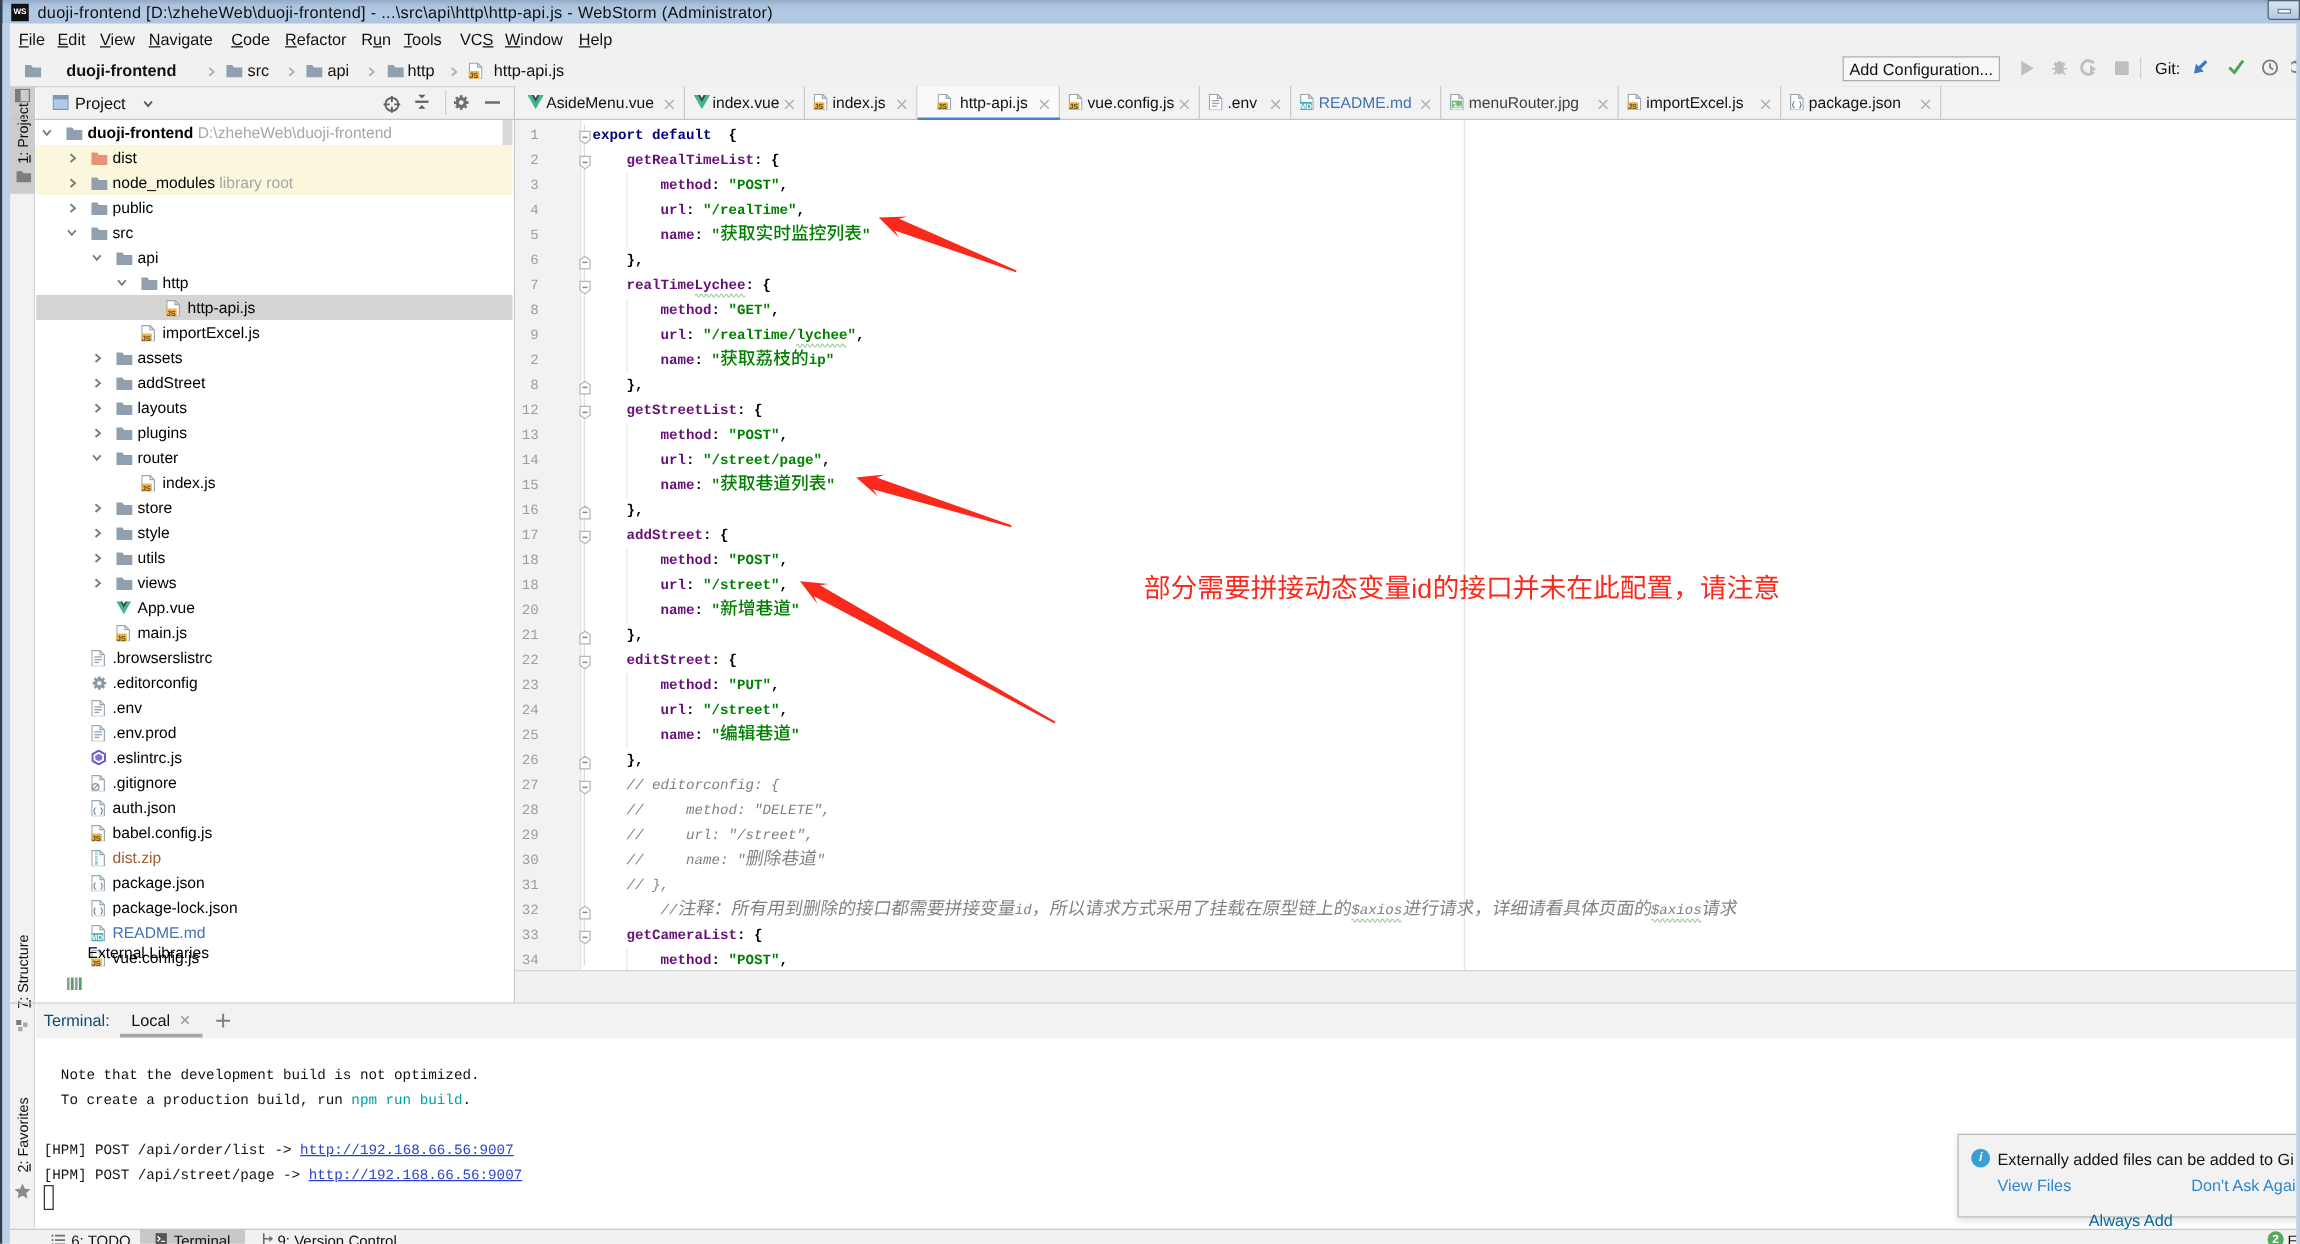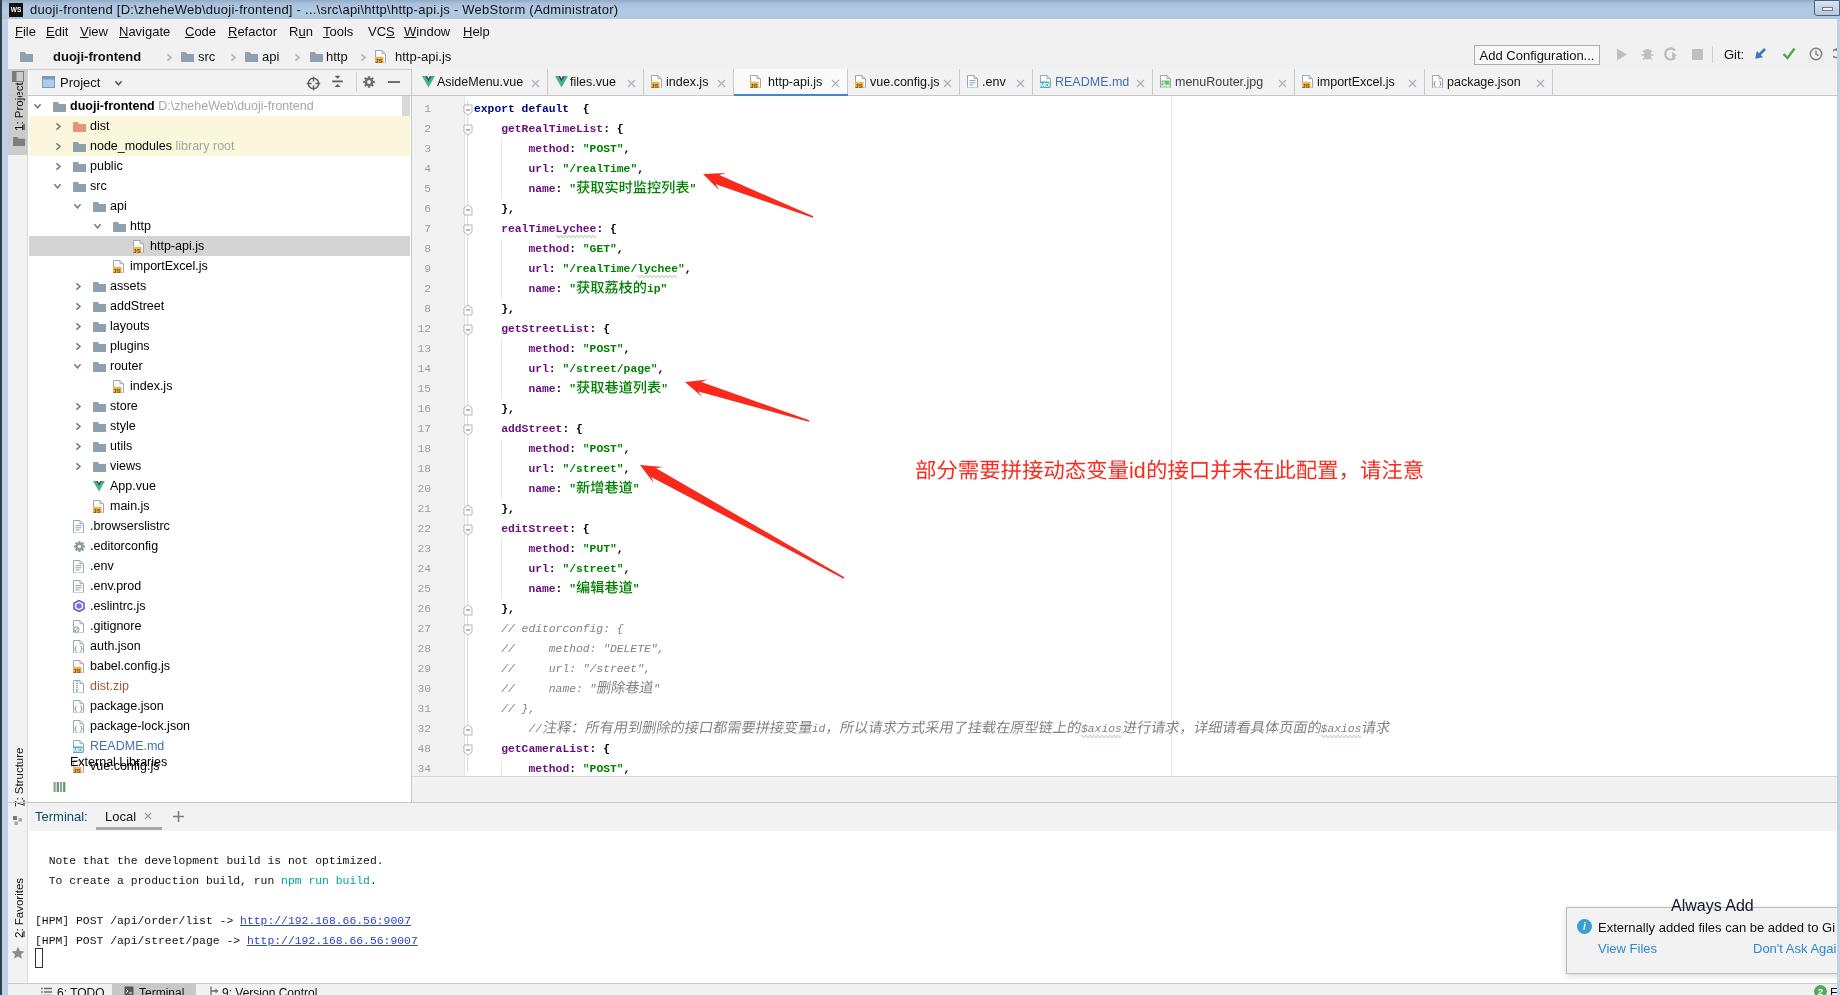--- a/index.html
+++ b/index.html
@@ -248,21 +248,21 @@
   </svg>
 <div class="tabt" style="left:437px;top:69px">AsideMenu.vue</div>
 <svg style="position:absolute;left:531px;top:79px" width="9" height="9" viewBox="0 0 9 9">
     <path d="M1 1 L8 8 M8 1 L1 8" stroke="#a9b2ba" stroke-width="1.2"></path>
   </svg>
 <div style="position:absolute;left:548px;top:69px;width:96px;height:26px;border-right:1px solid #c9c9c9;"></div>
 <svg style="position:absolute;left:555px;top:75.5px" width="13" height="12" viewBox="0 0 13 12">
     <path d="M0 0 h3.2 L6.5 5.6 L9.8 0 H13 L6.5 11.4z" fill="#41b883"></path>
     <path d="M3.2 0 h1.9 L6.5 2.4 L7.9 0 h1.9 L6.5 5.8z" fill="#35495e"></path>
   </svg>
-<div class="tabt" style="left:570px;top:69px">files.vue</div>
+<div class="tabt" style="left:570px;top:69px">index.vue</div>
 <svg style="position:absolute;left:627px;top:79px" width="9" height="9" viewBox="0 0 9 9">
     <path d="M1 1 L8 8 M8 1 L1 8" stroke="#a9b2ba" stroke-width="1.2"></path>
   </svg>
 <div style="position:absolute;left:644px;top:69px;width:90px;height:26px;border-right:1px solid #c9c9c9;"></div>
 <svg style="position:absolute;left:651px;top:75px" width="11" height="13" viewBox="0 0 11 13">
     <path d="M1 .5 h6 l3.5 3.5 v8.5 a.5.5 0 0 1-.5.5 h-9 a.5.5 0 0 1-.5-.5 v-12z" fill="#fff" stroke="#9aa7b4" stroke-width="1"></path>
     <path d="M7 .7 v3 h3" fill="none" stroke="#9aa7b4" stroke-width="1"></path>
     <rect x="-0.5" y="6.8" width="9" height="6.8" rx="0.8" fill="#eeb64f"></rect>
     <text x="4" y="12.6" font-family="Liberation Sans" font-size="6" font-weight="bold" fill="#5f4c1e" text-anchor="middle">JS</text>
   </svg>
@@ -638,21 +638,21 @@
 <div class="ln" style="top:539px">23</div>
 <div class="ln" style="top:559px">24</div>
 <div class="ln" style="top:579px">25</div>
 <div class="ln" style="top:599px">26</div>
 <div class="ln" style="top:619px">27</div>
 <div class="ln" style="top:639px">28</div>
 <div class="ln" style="top:659px">29</div>
 <div class="ln" style="top:679px">30</div>
 <div class="ln" style="top:699px">31</div>
 <div class="ln" style="top:719px">32</div>
-<div class="ln" style="top:739px">48</div>
+<div class="ln" style="top:739px">33</div>
 <div class="ln" style="top:759px">34</div>
 <div class="cl" style="top:99px"><span class="kw">export default</span>  {</div>
 <div class="cl" style="top:119px">    <span class="pr">getRealTimeList</span>: {</div>
 <div class="cl" style="top:139px">        <span class="pr">method</span>: <span class="st">"POST"</span>,</div>
 <div class="cl" style="top:159px">        <span class="pr">url</span>: <span class="st">"/realTime"</span>,</div>
 <div class="cl" style="top:179px">        <span class="pr">name</span>: <span class="st">"</span><svg style="vertical-align:-1.7px;" width="113.6" height="14.2" viewBox="0 0 8000 1000" fill="#008000">
       <use href="#m13"></use>
       <use href="#m1" x="1000"></use>
       <use href="#m3" x="2000"></use>
       <use href="#m7" x="3000"></use>
@@ -914,13 +914,13 @@
     <path d="M2 0.5 V10.5 M2 5 C2 5 4 5 8 5" stroke="#6e6e6e" stroke-width="1.3" fill="none"></path>
     <path d="M6.5 2.5 L9.5 5 L6.5 7.5z" fill="#6e6e6e"></path>
   </svg>
 <div class="abs" style="left:222px;top:986px;font-size:12px;color:#111">9: Version Control</div>
 <div class="abs" style="left:1814px;top:985px;width:13px;height:13px;border-radius:50%;background:#55a85e;color:#fff;font-size:9.5px;font-weight:bold;text-align:center;line-height:13px">2</div>
 <div class="abs" style="left:1830px;top:986px;font-size:12px;color:#111">Ev</div>
 <div class="abs" style="left:1566px;top:907px;width:275px;height:67px;background:#f2f2f2;border:1px solid #bbb;box-shadow:0 2px 6px rgba(0,0,0,.15)"></div>
 <div class="abs" style="left:1577px;top:919px;width:15px;height:15px;border-radius:50%;background:#389fd6;color:#fff;font-size:10px;font-weight:bold;font-style:italic;text-align:center;line-height:15px">i</div>
 <div class="abs" style="left:1598px;top:920px;font-size:13px;color:#111;white-space:pre">Externally added files can be added to Gi</div>
 <div class="abs" style="left:1598px;top:941px;font-size:13px;color:#2e86cf;white-space:pre">View Files</div>
-<div class="abs" style="left:1671px;top:897px;font-size:16px;color:#0f172a;white-space:pre">Always Add</div>
+<div class="abs" style="left:1671px;top:969px;font-size:13px;color:#0369a1;white-space:pre">Always Add</div>
 <div class="abs" style="left:1753px;top:941px;font-size:13px;color:#2e86cf;white-space:pre">Don't Ask Agai</div>
 </body></html>

